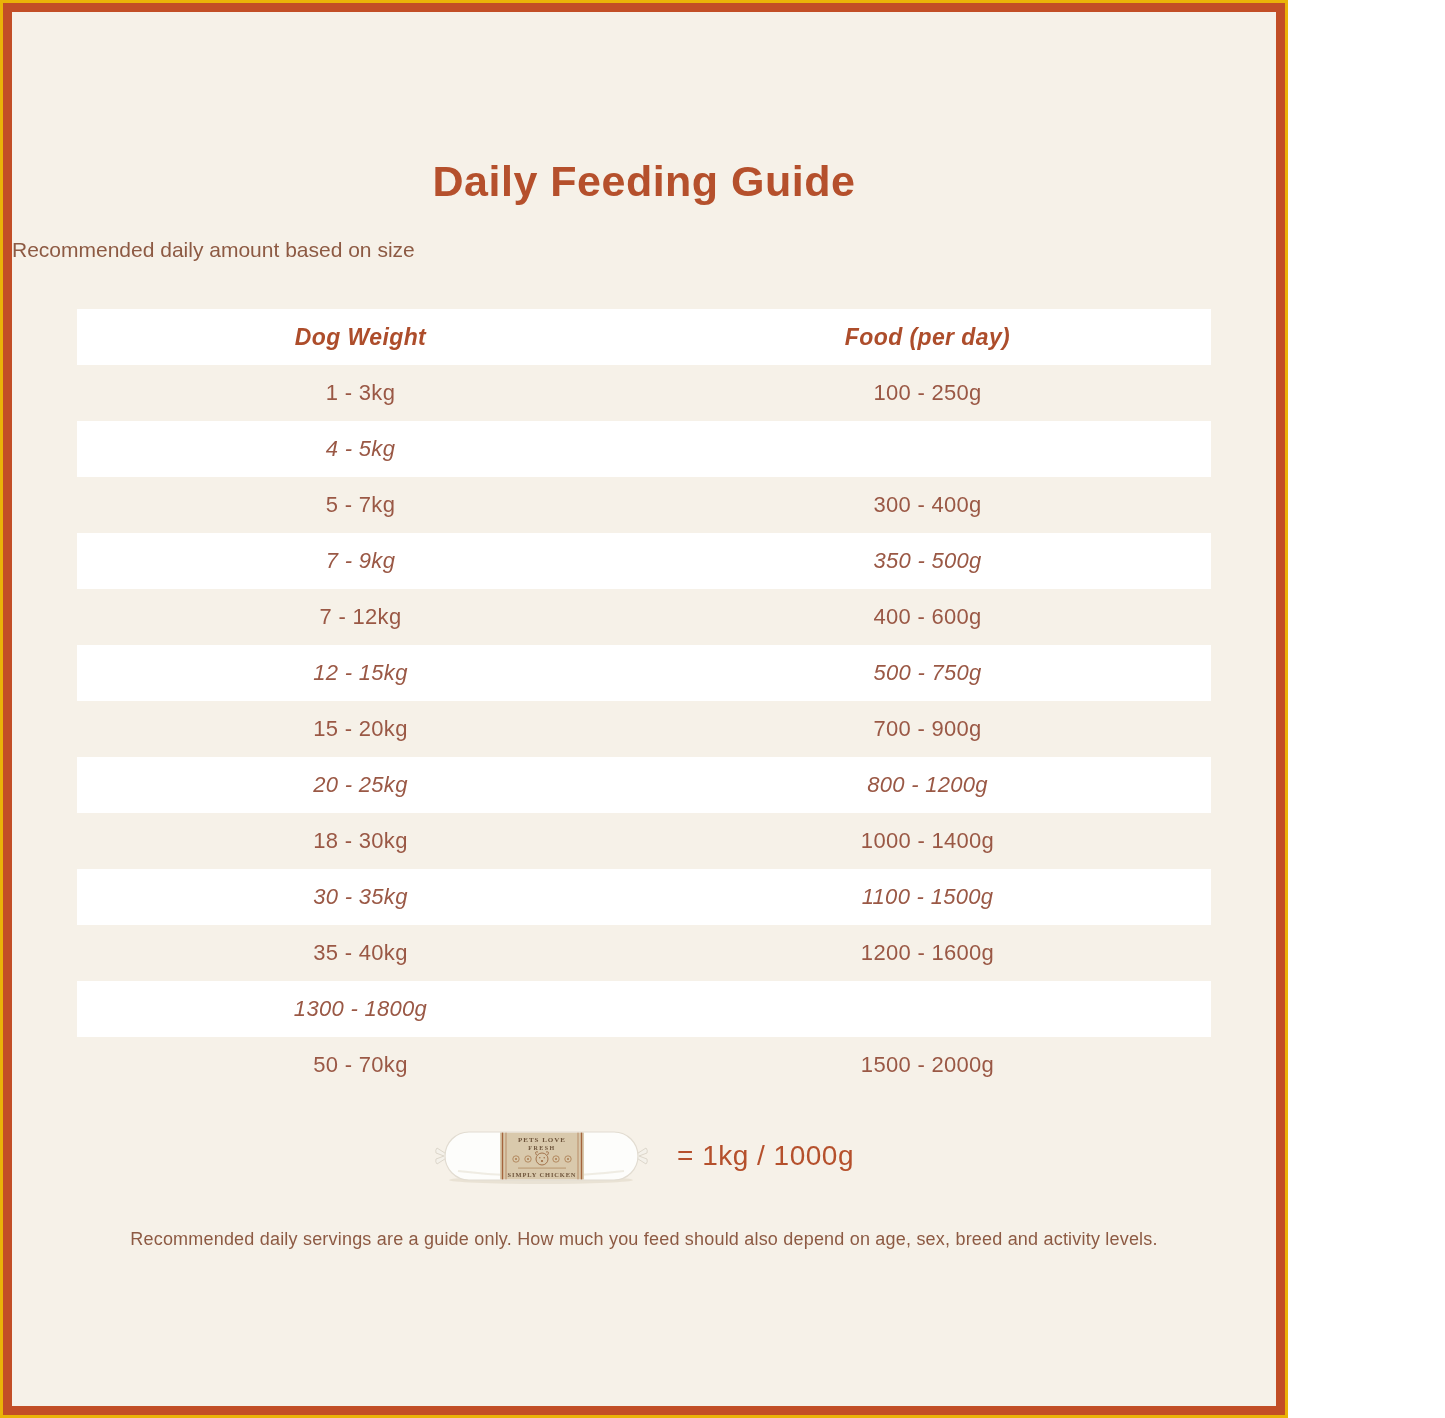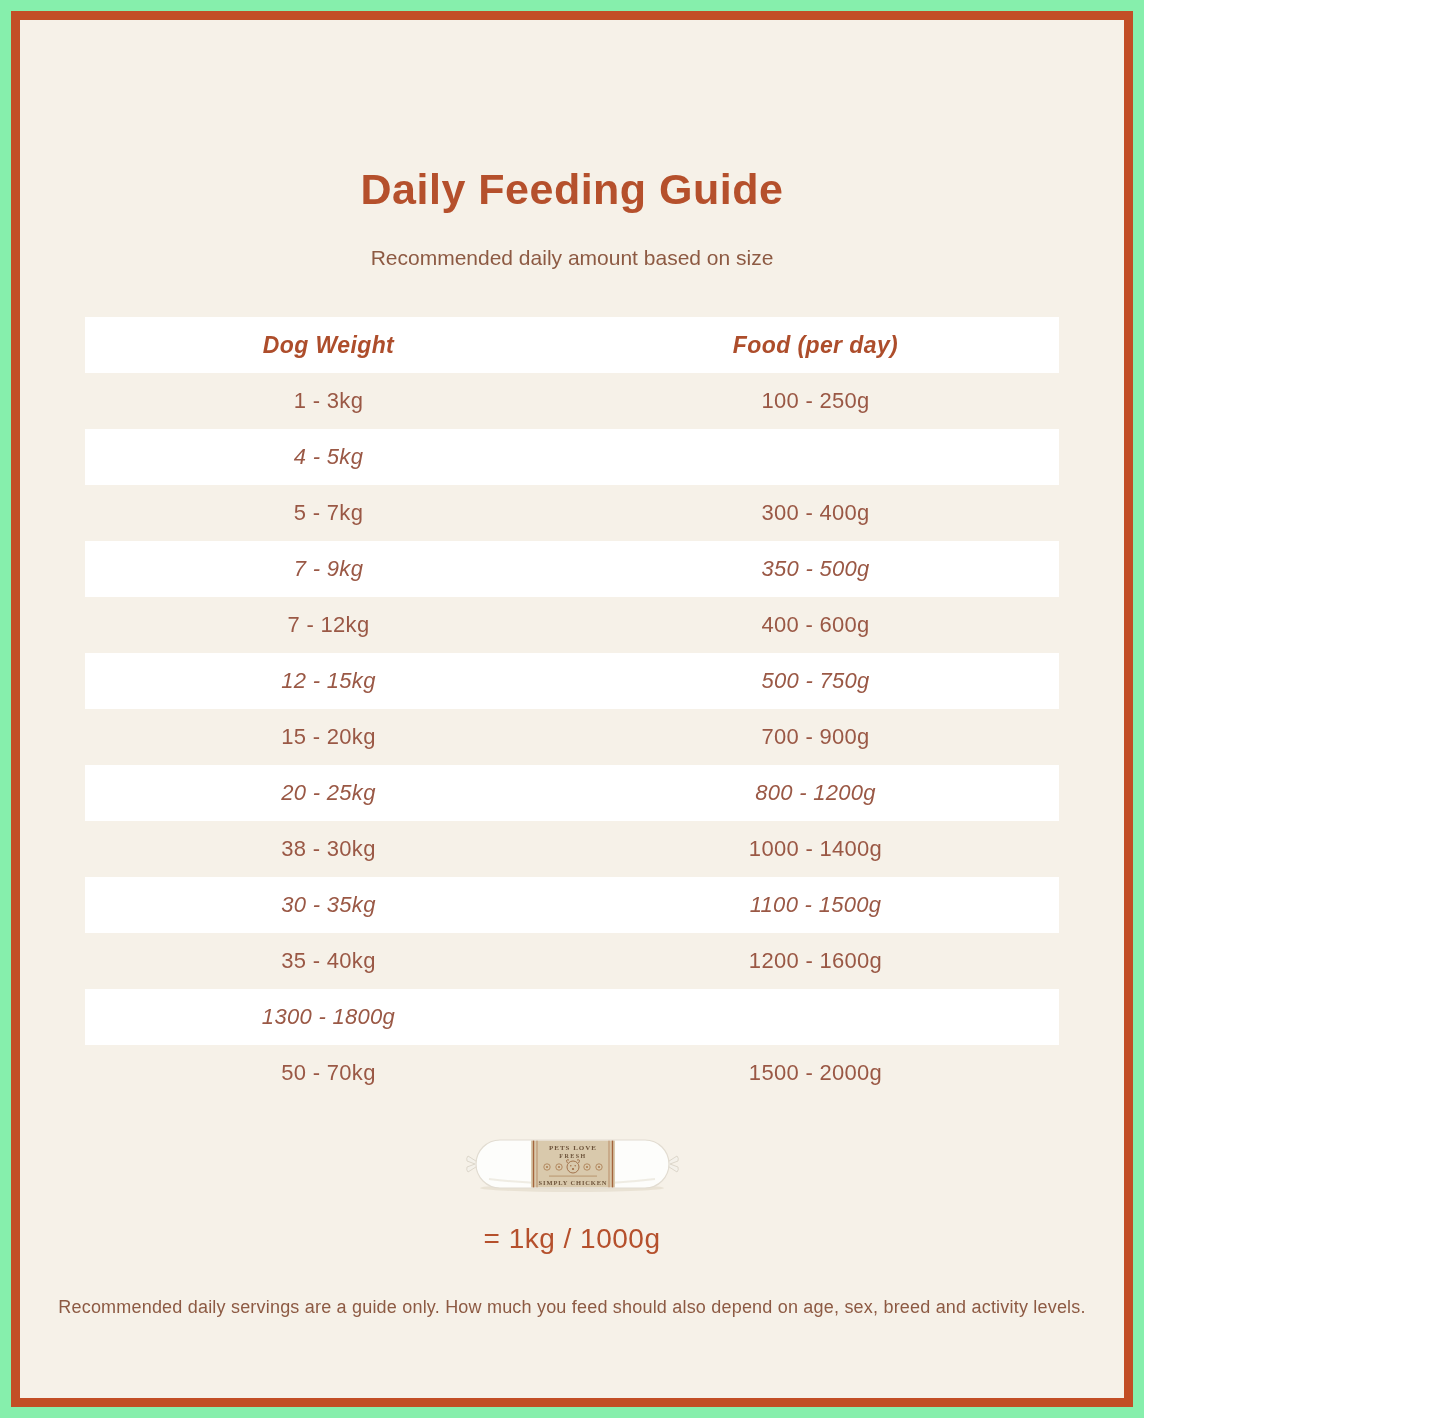--- a/index.html
+++ b/index.html
@@ -4,43 +4,42 @@
 <style>
   html, body { margin: 0; padding: 0; background: #ffffff; }
   body {
     width: 1445px; height: 1418px;
     font-family: "Liberation Sans", sans-serif;
     -webkit-font-smoothing: antialiased;
   }
   .frame {
     box-sizing: border-box;
     position: absolute; left: 0; top: 0;
-    width: 1144px; height: 1418px;
-    background: #86efac;
-    padding: 11px;
+    width: 1288px; height: 1418px;
+    background: #eab308;
+    padding: 3px;
   }
   .border-box {
     box-sizing: border-box;
     width: 100%; height: 100%;
     border: 9px solid #c24e26;
     background: #f6f1e8;
     overflow: hidden;
   }
   .title {
     margin-top: 148px;
     text-align: center;
     font-size: 43px;
     font-weight: 600;
     letter-spacing: 0.5px;
     color: #b5502c;
     line-height: 1;
   }
   .subtitle {
     margin-top: 36px;
-    text-align: center;
     font-size: 21px;
     font-weight: 400;
     color: #8d5a43;
     line-height: 1;
   }
   .feed-table {
     margin: 49px 65px 0 65px;
   }
   .feed-row {
     display: flex;
@@ -60,21 +59,20 @@
     font-weight: 700;
     color: #ad4d2b;
     letter-spacing: 0.4px;
   }
   .equiv-block {
     margin-top: 32px;
     display: flex;
     justify-content: center;
     align-items: center;
     gap: 28px;
-    flex-direction: column;
   }
   .equiv-text {
     font-size: 28px;
     font-weight: 500;
     color: #b5502c;
     letter-spacing: 0.5px;
   }
   .footnote {
     margin-top: 42px;
     text-align: center;
@@ -124,21 +122,21 @@
           </div>
           <div class="feed-row">
             <div class="cell">15 - 20kg</div>
             <div class="cell">700 - 900g</div>
           </div>
           <div class="feed-row white">
             <div class="cell">20 - 25kg</div>
             <div class="cell">800 - 1200g</div>
           </div>
           <div class="feed-row">
-            <div class="cell">38 - 30kg</div>
+            <div class="cell">18 - 30kg</div>
             <div class="cell">1000 - 1400g</div>
           </div>
           <div class="feed-row white">
             <div class="cell">30 - 35kg</div>
             <div class="cell">1100 - 1500g</div>
           </div>
           <div class="feed-row">
             <div class="cell">35 - 40kg</div>
             <div class="cell">1200 - 1600g</div>
           </div>

